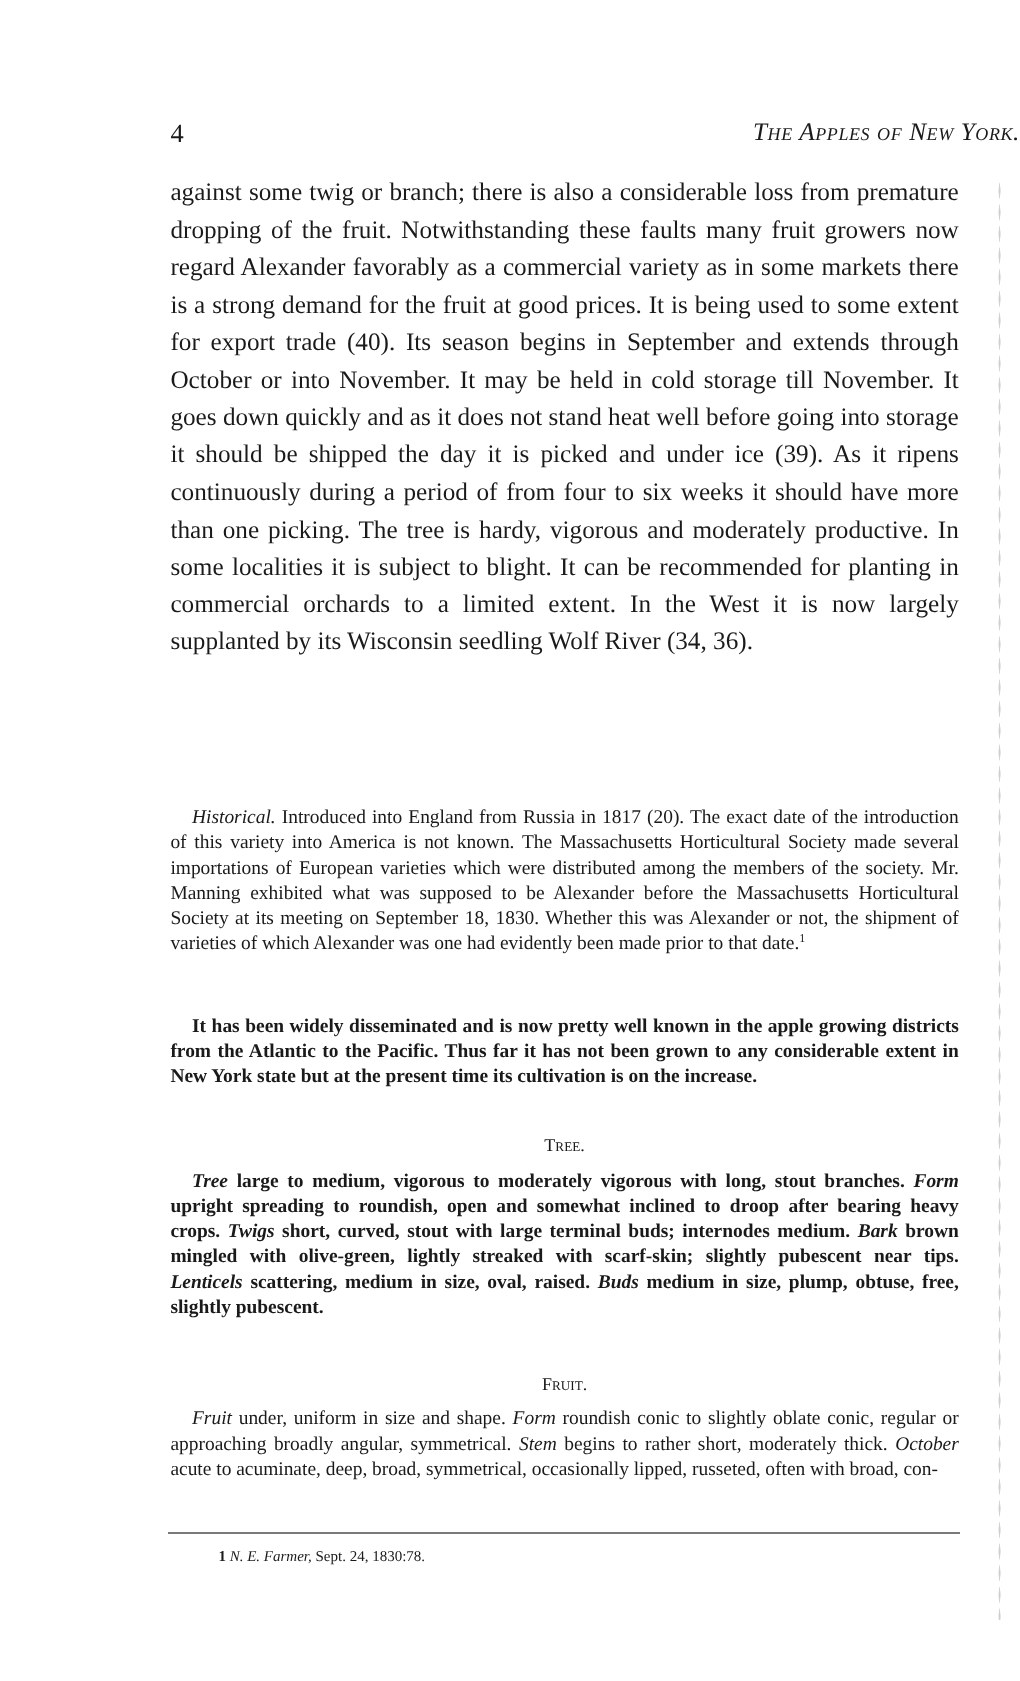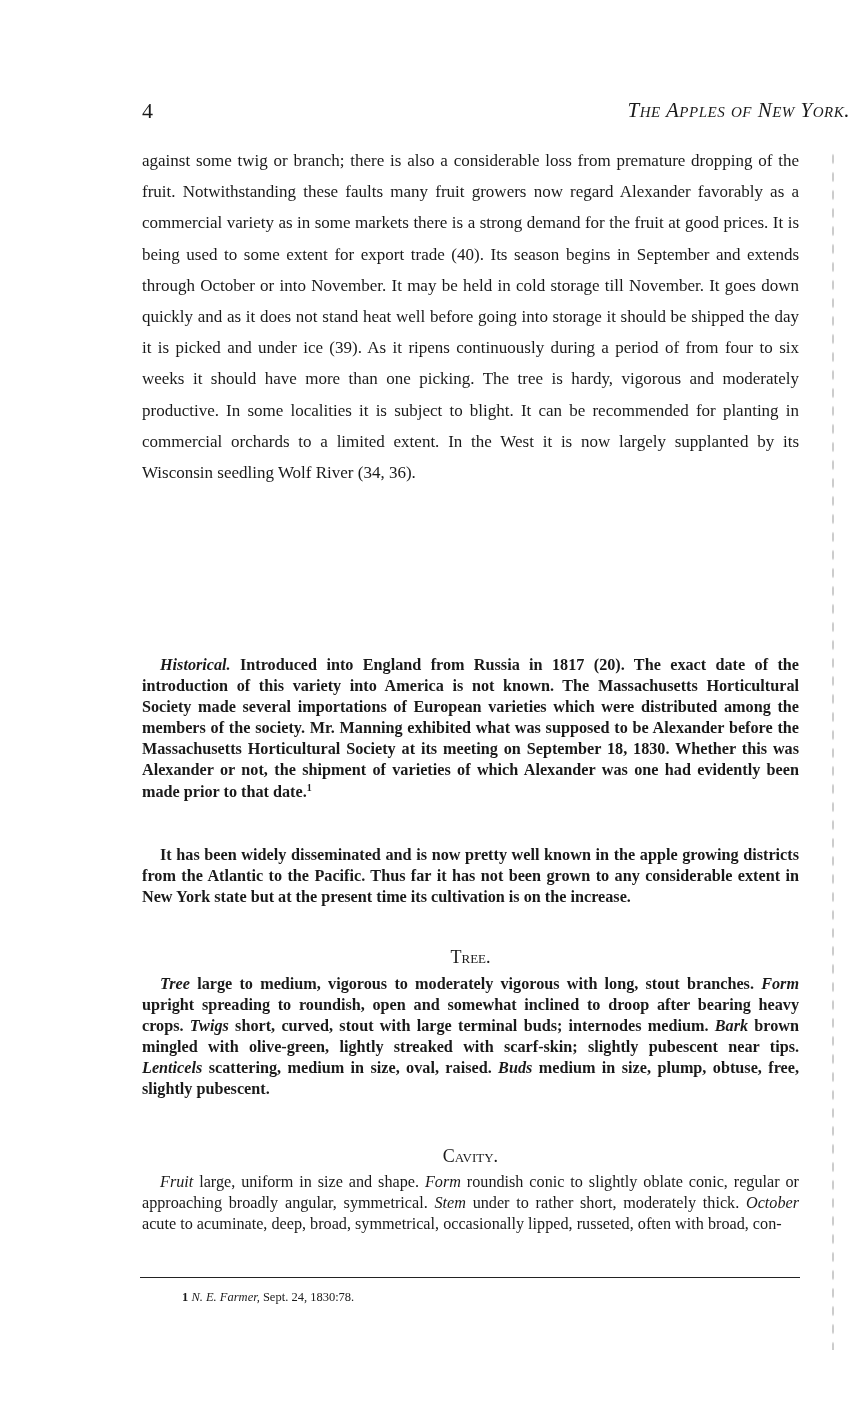--- a/index.html
+++ b/index.html
@@ -7,32 +7,32 @@
     width: 850px; height: 1401px; position: relative; overflow: hidden;
     font-family: "Liberation Serif", "DejaVu Serif", serif; color: #1a1a1a;
   }
   .page-number { position: absolute; left: 142px; top: 98px; font-size: 22px; }
   .running-head {
     position: absolute; left: 0; width: 100%; top: 98px; text-align: right;
     font-size: 21px; font-variant: small-caps; letter-spacing: 0.5px; box-sizing: border-box; font-style: italic;
   }
   .body-block { position: absolute; left: 142px; width: 657px; }
   .large-text {
-    top: 145px; font-size: 17px; line-height: 31.2px; text-align: justify;
+    top: 145px; font-size: 21px; line-height: 31.2px; text-align: justify;
   }
   .large-text p { margin: 0; }
   .small-text {
     font-size: 16.2px; line-height: 21.1px; text-align: justify;
   }
   .small-text p { margin: 0; text-indent: 18px; }
-  .historical { top: 655px; font-weight: bold; }
+  .historical { top: 671px; }
   .dissem { top: 845px; font-weight: bold; }
   .section-head {
     position: absolute; left: 142px; width: 657px; text-align: center;
-    font-variant: small-caps; font-size: 18px;
+    font-variant: small-caps; font-size: 15px;
   }
   .tree-head { top: 947px; }
   .tree-text { top: 974px; font-weight: bold; }
   .fruit-head { top: 1146px; }
   .fruit-text { top: 1172px; }
   i { font-style: italic; }
   .rule { position: absolute; left: 140px; width: 660px; top: 1277px; height: 1px; background: #222; }
   .footnote { position: absolute; left: 150px; top: 1290px; font-size: 12.5px; margin-left: 32px; }
   .footnote b { font-weight: bold; }
   .margin-dots { position: absolute; left: 832px; width: 2px; top: 150px; height: 1200px;
@@ -57,23 +57,23 @@
   <p>It has been widely disseminated and is now pretty well known in the apple growing districts from the Atlantic to the Pacific. Thus far it has not been grown to any considerable extent in New York state but at the present time its cultivation is on the increase.</p>
 </div>
 
 <div class="section-head tree-head">Tree.</div>
 <div class="body-block small-text tree-text">
   <p>
     <i>Tree</i><span> large to medium, vigorous to moderately vigorous with long, stout branches. </span><i>Form</i><span> upright spreading to roundish, open and somewhat inclined to droop after bearing heavy crops. </span><i>Twigs</i><span> short, curved, stout with large terminal buds; internodes medium. </span><i>Bark</i><span> brown mingled with olive-green, lightly streaked with scarf-skin; slightly pubescent near tips. </span><i>Lenticels</i><span> scattering, medium in size, oval, raised. </span><i>Buds</i><span> medium in size, plump, obtuse, free, slightly pubescent.</span>
   </p>
 </div>
 
-<div class="section-head fruit-head">Cavity.</div>
+<div class="section-head fruit-head">Fruit.</div>
 <div class="body-block small-text fruit-text">
   <p>
-    <i>Fruit</i><span> large, uniform in size and shape. </span><i>Form</i><span> roundish conic to slightly oblate conic, regular or approaching broadly angular, symmetrical. </span><i>Stem</i><span> under to rather short, moderately thick. </span><i>October</i><span> acute to acuminate, deep, broad, symmetrical, occasionally lipped, russeted, often with broad, con-</span>
+    <i>Fruit</i><span> under, uniform in size and shape. </span><i>Form</i><span> roundish conic to slightly oblate conic, regular or approaching broadly angular, symmetrical. </span><i>Stem</i><span> begins to rather short, moderately thick. </span><i>October</i><span> acute to acuminate, deep, broad, symmetrical, occasionally lipped, russeted, often with broad, con-</span>
   </p>
 </div>
 
 <div class="rule"></div>
 <div class="footnote"><b>1</b> <i>N. E. Farmer,</i><span> Sept. 24, 1830:78.</span></div>
 
 <div class="margin-dots"></div>
 
 </body></html>

